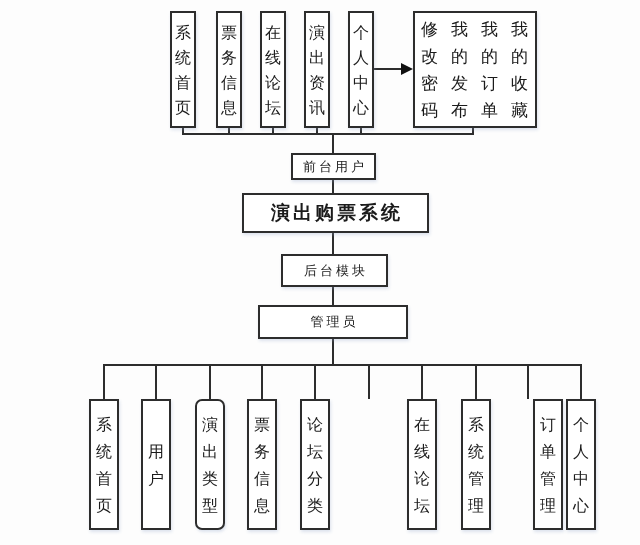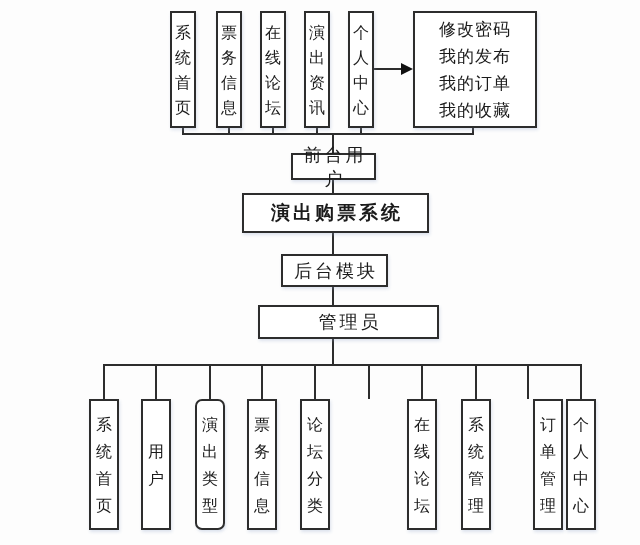--- a/index.html
+++ b/index.html
@@ -24,27 +24,27 @@
   }
   
   .vbox {
     width:26px;
     font-size:16px; line-height:25px;
     word-break:break-all; line-break:anywhere;
   }
   .vtop { top:11px; height:117px; }
   .vbot { top:399px; height:131px; width:30px; line-height:27px; }
   
-  .mid  { font-size:18px; letter-spacing:3px; padding-left:3px; }
+  .mid  { font-size:13px; letter-spacing:3px; padding-left:3px; }
   .title-box { font-size:19px; font-weight:bold; letter-spacing:3px; padding-left:3px; }
   
   .detail {
     left:413px; top:11px; width:124px; height:117px;
     font-size:17px; line-height:27px; letter-spacing:1px;
-    flex-direction:column;
+    flex-direction:row;
   }
   .detail span { display:block; }
   
   .hline,.vline { position:absolute; background:#2d2d2d; }
   .hline { height:2px; }
   .vline { width:2px; }
   
   .arrowhead {
     position:absolute; width:0; height:0;
     border-top:6px solid transparent;
@@ -95,21 +95,21 @@
   <div class="box detail">
     <span>修改密码</span>
     <span>我的发布</span>
     <span>我的订单</span>
     <span>我的收藏</span>
   </div>
 
   <div class="box mid" style="left:291px; top:153px; width:85px;  height:27px;">前台用户</div>
   <div class="box title-box" style="left:242px; top:193px; width:187px; height:40px;font-family:Liberation Serif, serif;">演出购票系统</div>
   <div class="box mid" style="left:281px; top:254px; width:107px; height:33px;">后台模块</div>
-  <div class="box mid" style="left:258px; top:305px; width:181px; height:34px;">管理员</div>
+  <div class="box mid" style="left:258px; top:305px; width:150px; height:34px;">管理员</div>
 
   <div class="box vbox vbot" style="left:89px;">系统首页</div>
   <div class="box vbox vbot" style="left:141px;">用户</div>
   <div class="box vbox vbot" style="left:195px;border-radius:7px;">演出类型</div>
   <div class="box vbox vbot" style="left:247px;">票务信息</div>
   <div class="box vbox vbot" style="left:300px;">论坛分类</div>
   <div class="box vbox vbot" style="left:407px;">在线论坛</div>
   <div class="box vbox vbot" style="left:461px;">系统管理</div>
   <div class="box vbox vbot" style="left:533px;text-align:center;">订单管理</div>
   <div class="box vbox vbot" style="left:566px;">个人中心</div>

